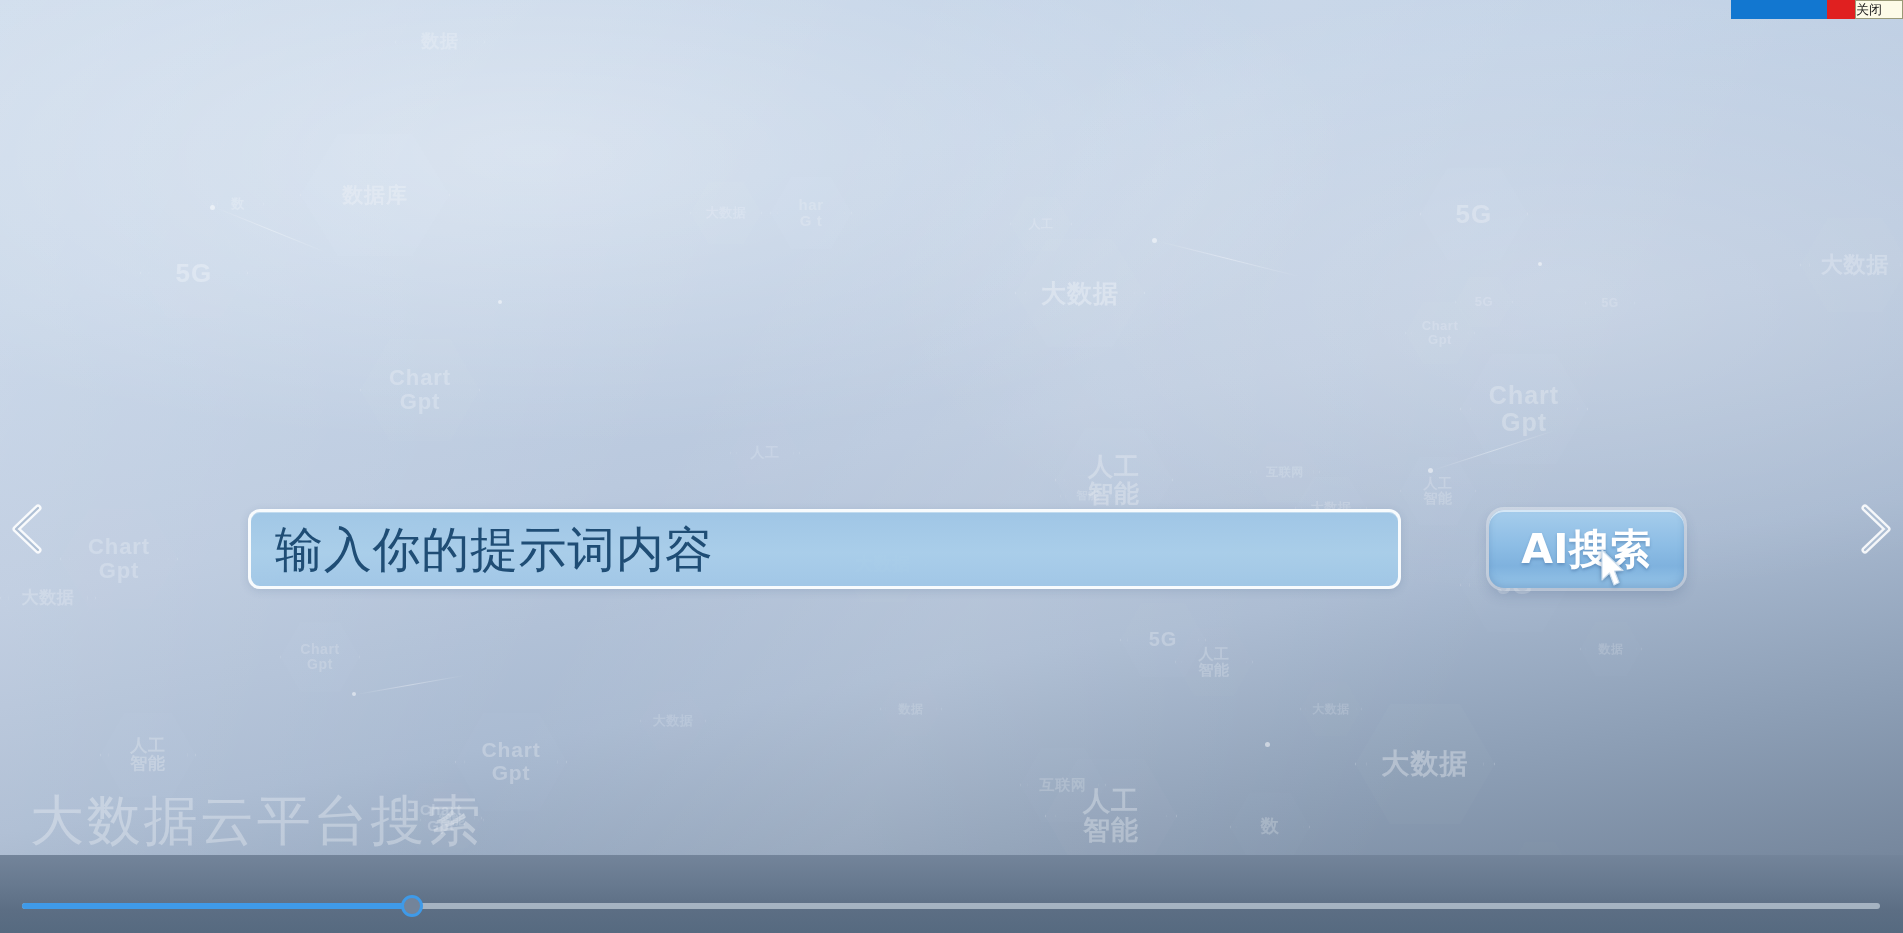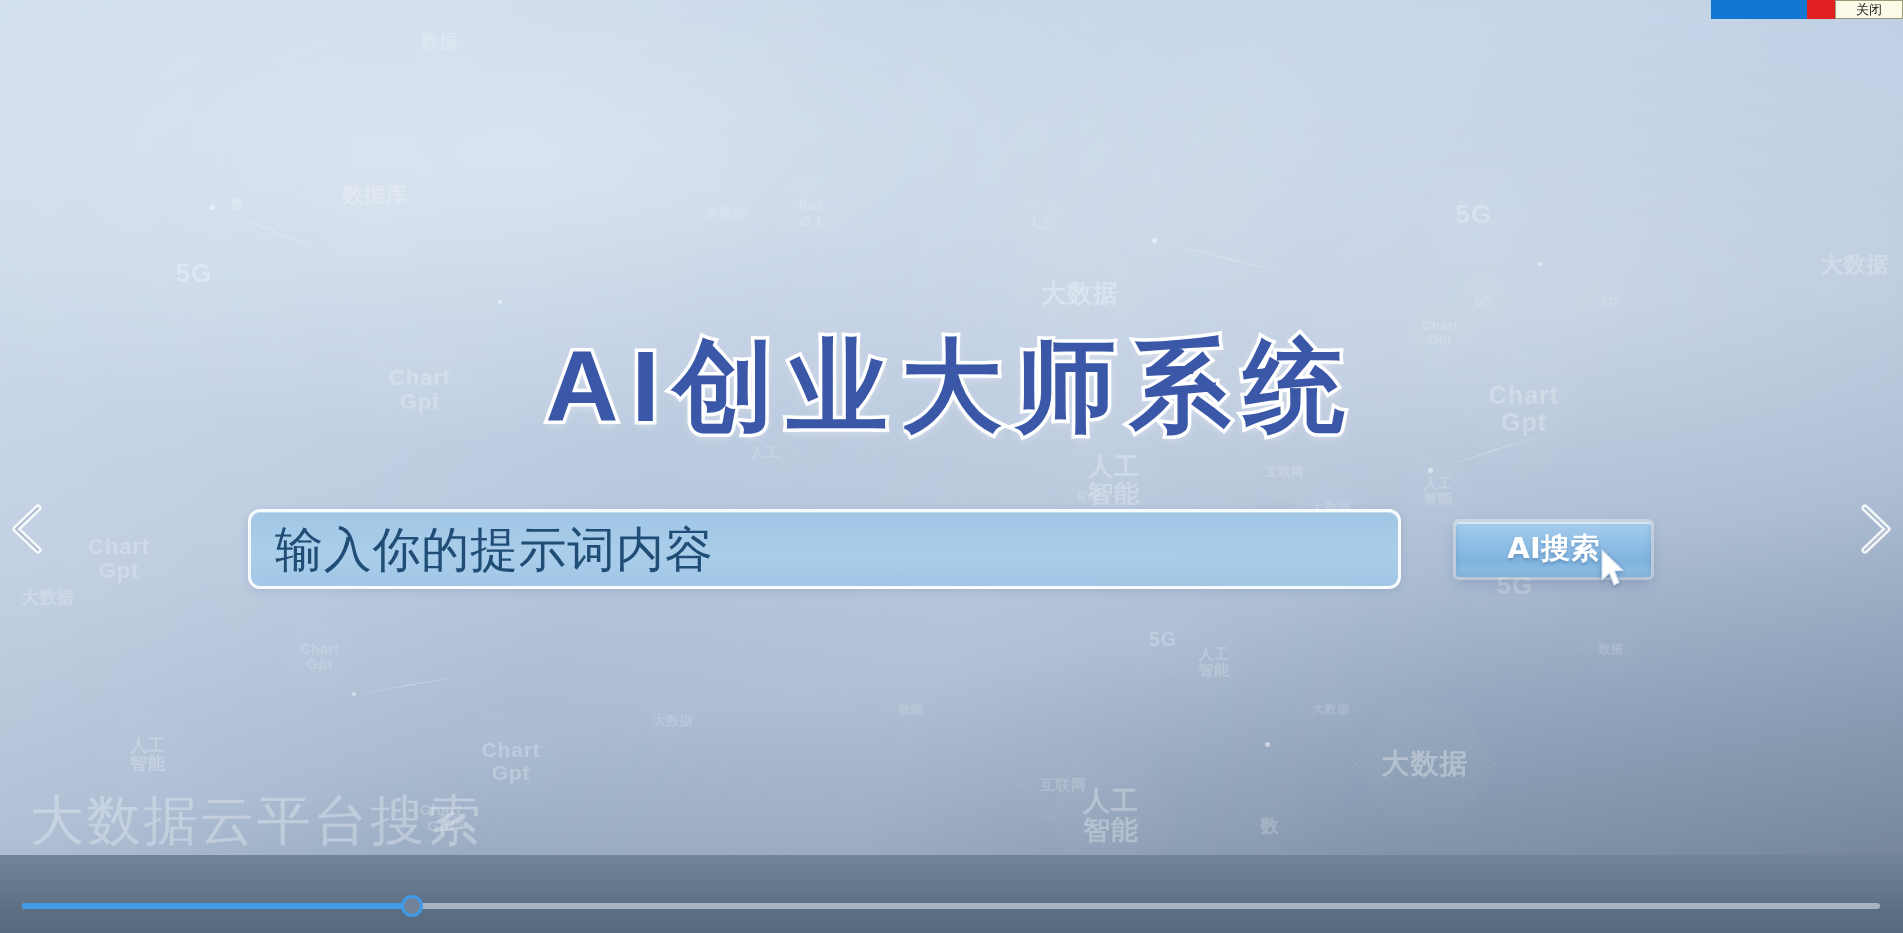--- a/index.html
+++ b/index.html
@@ -112,21 +112,21 @@
 
   
   .searchrow {
     position: absolute;
     left: 248px;
     top: 508px;
     width: 1470px;
     height: 82px;
     display: flex;
     align-items: center;
-    gap: 55px;
+    gap: 88px;
     z-index: 7;
   }
 
   .searchbox {
     position: relative;
     width: 1153px;
     height: 80px;
     border-radius: 12px;
     border: 3px solid rgba(255,255,255,.92);
     background: linear-gradient(180deg, rgba(158,198,230,.93) 0%, rgba(168,206,234,.93) 55%, rgba(160,199,231,.93) 100%);
@@ -142,26 +142,26 @@
     font-weight: 400;
     letter-spacing: .015em;
     font-family: "DejaVu Sans", "Liberation Sans", sans-serif;
     line-height: 1;
     white-space: nowrap;
   }
 
   .aibtn {
     position: relative;
     width: 195px;
-    height: 55px;
+    height: 78px;
     border: none;
-    border-radius: 3px;
+    border-radius: 15px;
     cursor: pointer;
     color: #ffffff;
-    font-size: 29px;
+    font-size: 41px;
     font-weight: 700;
     letter-spacing: .01em;
     font-family: "DejaVu Sans", "Liberation Sans", sans-serif;
     background: linear-gradient(180deg, #a6cdec 0%, #8dbde5 45%, #7fb2de 72%, #96c4e8 100%);
     box-shadow:
       0 0 0 3px rgba(255,255,255,.35),
       0 6px 14px rgba(40,70,110,.22),
       inset 0 2px 0 rgba(255,255,255,.55),
       inset 0 -3px 6px rgba(60,100,150,.25);
     text-shadow: 0 2px 3px rgba(50,90,140,.35);
@@ -266,21 +266,21 @@
   .tc-blue {
     width: 96px;
     background: #1277d0;
   }
   .tc-red {
     width: 28px;
     background: #e02020;
   }
   .tc-close {
     min-width: 48px;
-    padding: 0 20px;
+    padding: 0 0;
     background: #fdfbe8;
     border: 1px solid #9a9a78;
     color: #1a1a1a;
     font-size: 13px;
     line-height: 17px;
     font-family: "DejaVu Sans", "Liberation Sans", sans-serif;
     overflow: hidden;
     white-space: nowrap;
     cursor: pointer;
   }
@@ -465,21 +465,20 @@
     <div class="node" style="left:1428px;top:468px;width:5px;height:5px;"></div>
     <div class="node" style="left:352px;top:692px;width:4px;height:4px;"></div>
     <div class="node" style="left:1265px;top:742px;width:5px;height:5px;"></div>
     <div class="wire" style="left:215px;top:207px;width:120px;transform:rotate(22deg);"></div>
     <div class="wire" style="left:1155px;top:240px;width:150px;transform:rotate(14deg);"></div>
     <div class="wire" style="left:1432px;top:470px;width:130px;transform:rotate(-18deg);"></div>
     <div class="wire" style="left:356px;top:694px;width:110px;transform:rotate(-10deg);"></div>
 
     <div class="watermark">大数据云平台搜索</div>
 
-    <div class="title">AI创业大师系统</div>
 
     <div class="searchrow">
 
       <div class="searchbox">
         <span class="ph">输入你的提示词内容</span>
       </div>
 
       <button class="aibtn">AI搜索</button>
     </div>
 

